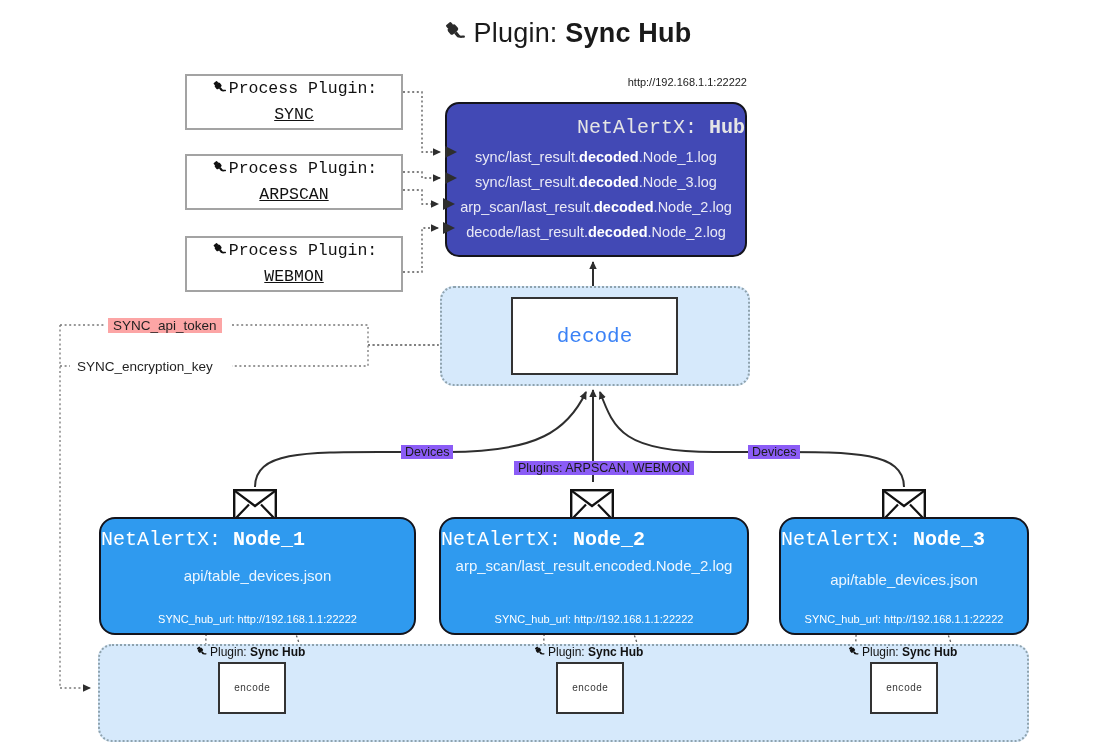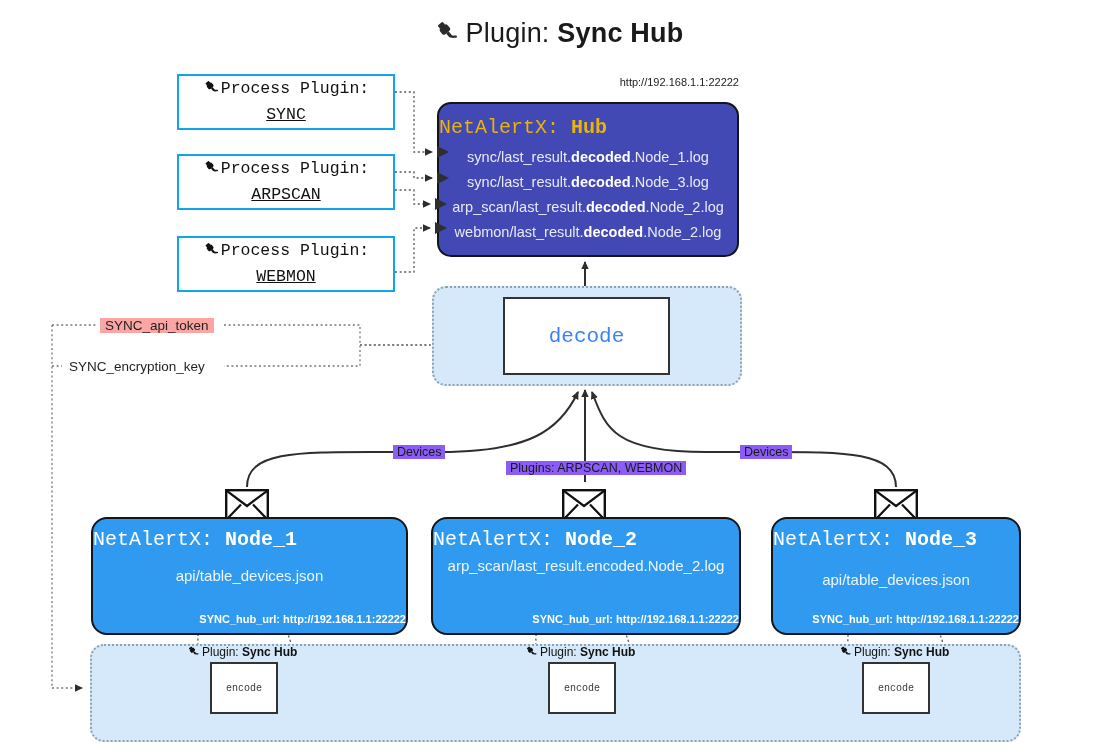--- a/index.html
+++ b/index.html
@@ -1,44 +1,44 @@
 <!DOCTYPE html>
 <html><head>
 <meta charset="utf-8">
 <style>
   html,body{margin:0;padding:0;background:#ffffff;}
   body{width:1117px;height:754px;position:relative;overflow:hidden;
        font-family:"Liberation Sans",sans-serif;color:#1f1f1f;}
-  #stage{position:absolute;left:0;top:0;width:1019px;height:754px;padding-left:23px;}
+  #stage{position:absolute;left:8px;top:0;width:1019px;height:754px;padding-left:23px;}
   .abs{position:absolute;}
 
   
   #title{left:0;top:18px;width:1117px;text-align:center;font-size:27px;
          color:#1a1a1a;letter-spacing:.2px;}
   #title .plug{display:inline-block;vertical-align:-3px;margin-right:6px;}
   #title .b{font-weight:bold;}
 
   #hub-url{left:437px;top:76px;width:302px;text-align:right;font-size:11px;color:#222;}
 
   
-  .procbox{width:218px;height:56px;border:2px solid #0ea5e9;background:#ffffff;
+  .procbox{width:218px;height:56px;border:2px solid #a3a3a3;background:#ffffff;
            box-sizing:border-box;font-family:"Liberation Mono","DejaVu Sans Mono",monospace;
            font-size:16.5px;line-height:1.35;color:#111;
            display:flex;flex-direction:column;align-items:center;justify-content:center;}
   .procbox .l1{white-space:nowrap;}
   .procbox .l1 .plug{display:inline-block;vertical-align:-3px;margin-right:1px;}
   .procbox .l2{white-space:nowrap;text-decoration:underline;}
   #pb0{left:177px;top:74px;}
   #pb1{left:177px;top:154px;}
   #pb2{left:177px;top:236px;}
 
   
   #hub{left:437px;top:102px;width:302px;height:155px;background:#4249b5;
        border:2.5px solid #14141c;border-radius:14px;box-sizing:border-box;}
-  #hub .htitle{margin-top:12px;text-align:left;color:#eab308;font-size:20px;
+  #hub .htitle{margin-top:12px;text-align:right;color:#e5e5e5;font-size:20px;
        font-family:"Liberation Mono","DejaVu Sans Mono",monospace;}
   #hub .htitle b{font-weight:bold;}
   #hub .logs{margin-top:6px;}
   #hub .log{color:#e9e9f5;font-size:14.5px;line-height:25px;text-align:center;
             white-space:nowrap;}
   #hub .log b{font-weight:bold;color:#ffffff;}
 
   
   .lbcontainer{background:#d6e9fb;border:2px dotted #8fa3ae;border-radius:14px;
                box-sizing:border-box;}
@@ -67,22 +67,22 @@
   .node{background:#2f9aef;border:2.5px solid #14141c;border-radius:16px;
         box-sizing:border-box;height:118px;}
   #n0{left:91px;top:517px;width:317px;}
   #n1{left:431px;top:517px;width:310px;}
   #n2{left:771px;top:517px;width:250px;}
   .node .ntitle{margin-top:9px;text-align:left;color:#ffffff;font-size:20px;
         font-family:"Liberation Mono","DejaVu Sans Mono",monospace;}
   .node .ntitle b{font-weight:bold;}
   .node .nline{text-align:center;color:#ecf6ff;font-size:15px;line-height:25px;
         white-space:nowrap;}
-  .node .nurl{position:absolute;left:0;right:0;bottom:8px;text-align:right;
-        color:#ffffff;font-size:11px;font-weight:bold;white-space:nowrap;}
+  .node .nurl{position:absolute;left:0;right:0;bottom:8px;text-align:center;
+        color:#ffffff;font-size:11px;font-weight:normal;white-space:nowrap;}
   #n0 .nlines{margin-top:12px;}
   #n2 .nlines{margin-top:16px;}
   #n1 .nlines{margin-top:2px;}
 
   
   .env{width:44px;height:32px;}
   #ev0{left:225px;top:489px;}
   #ev1{left:562px;top:489px;}
   #ev2{left:874px;top:489px;}
 
@@ -214,21 +214,21 @@
     </div>
     <div class="l2">WEBMON</div>
   </div>
 
   <div class="abs" id="hub">
     <div class="htitle"><span>NetAlertX: </span><b>Hub</b></div>
     <div class="logs">
       <div class="log"><span>sync/last_result.</span><b>decoded</b><span>.Node_1.log</span></div>
       <div class="log"><span>sync/last_result.</span><b>decoded</b><span>.Node_3.log</span></div>
       <div class="log"><span>arp_scan/last_result.</span><b>decoded</b><span>.Node_2.log</span></div>
-      <div class="log"><span>webmon/last_result.</span><b>decoded</b><span>.Node_2.log</span></div>
+      <div class="log"><span>decode/last_result.</span><b>decoded</b><span>.Node_2.log</span></div>
     </div>
   </div>
 
   <div class="abs lbcontainer" id="decode-wrap"></div>
   <div class="abs whitebox" id="decode">decode</div>
 
   <div class="abs" id="lb-token">SYNC_api_token</div>
   <div class="abs" id="lb-enckey">SYNC_encryption_key</div>
 
   <div class="abs edgelabel" id="lb-dev-l">Devices</div>

